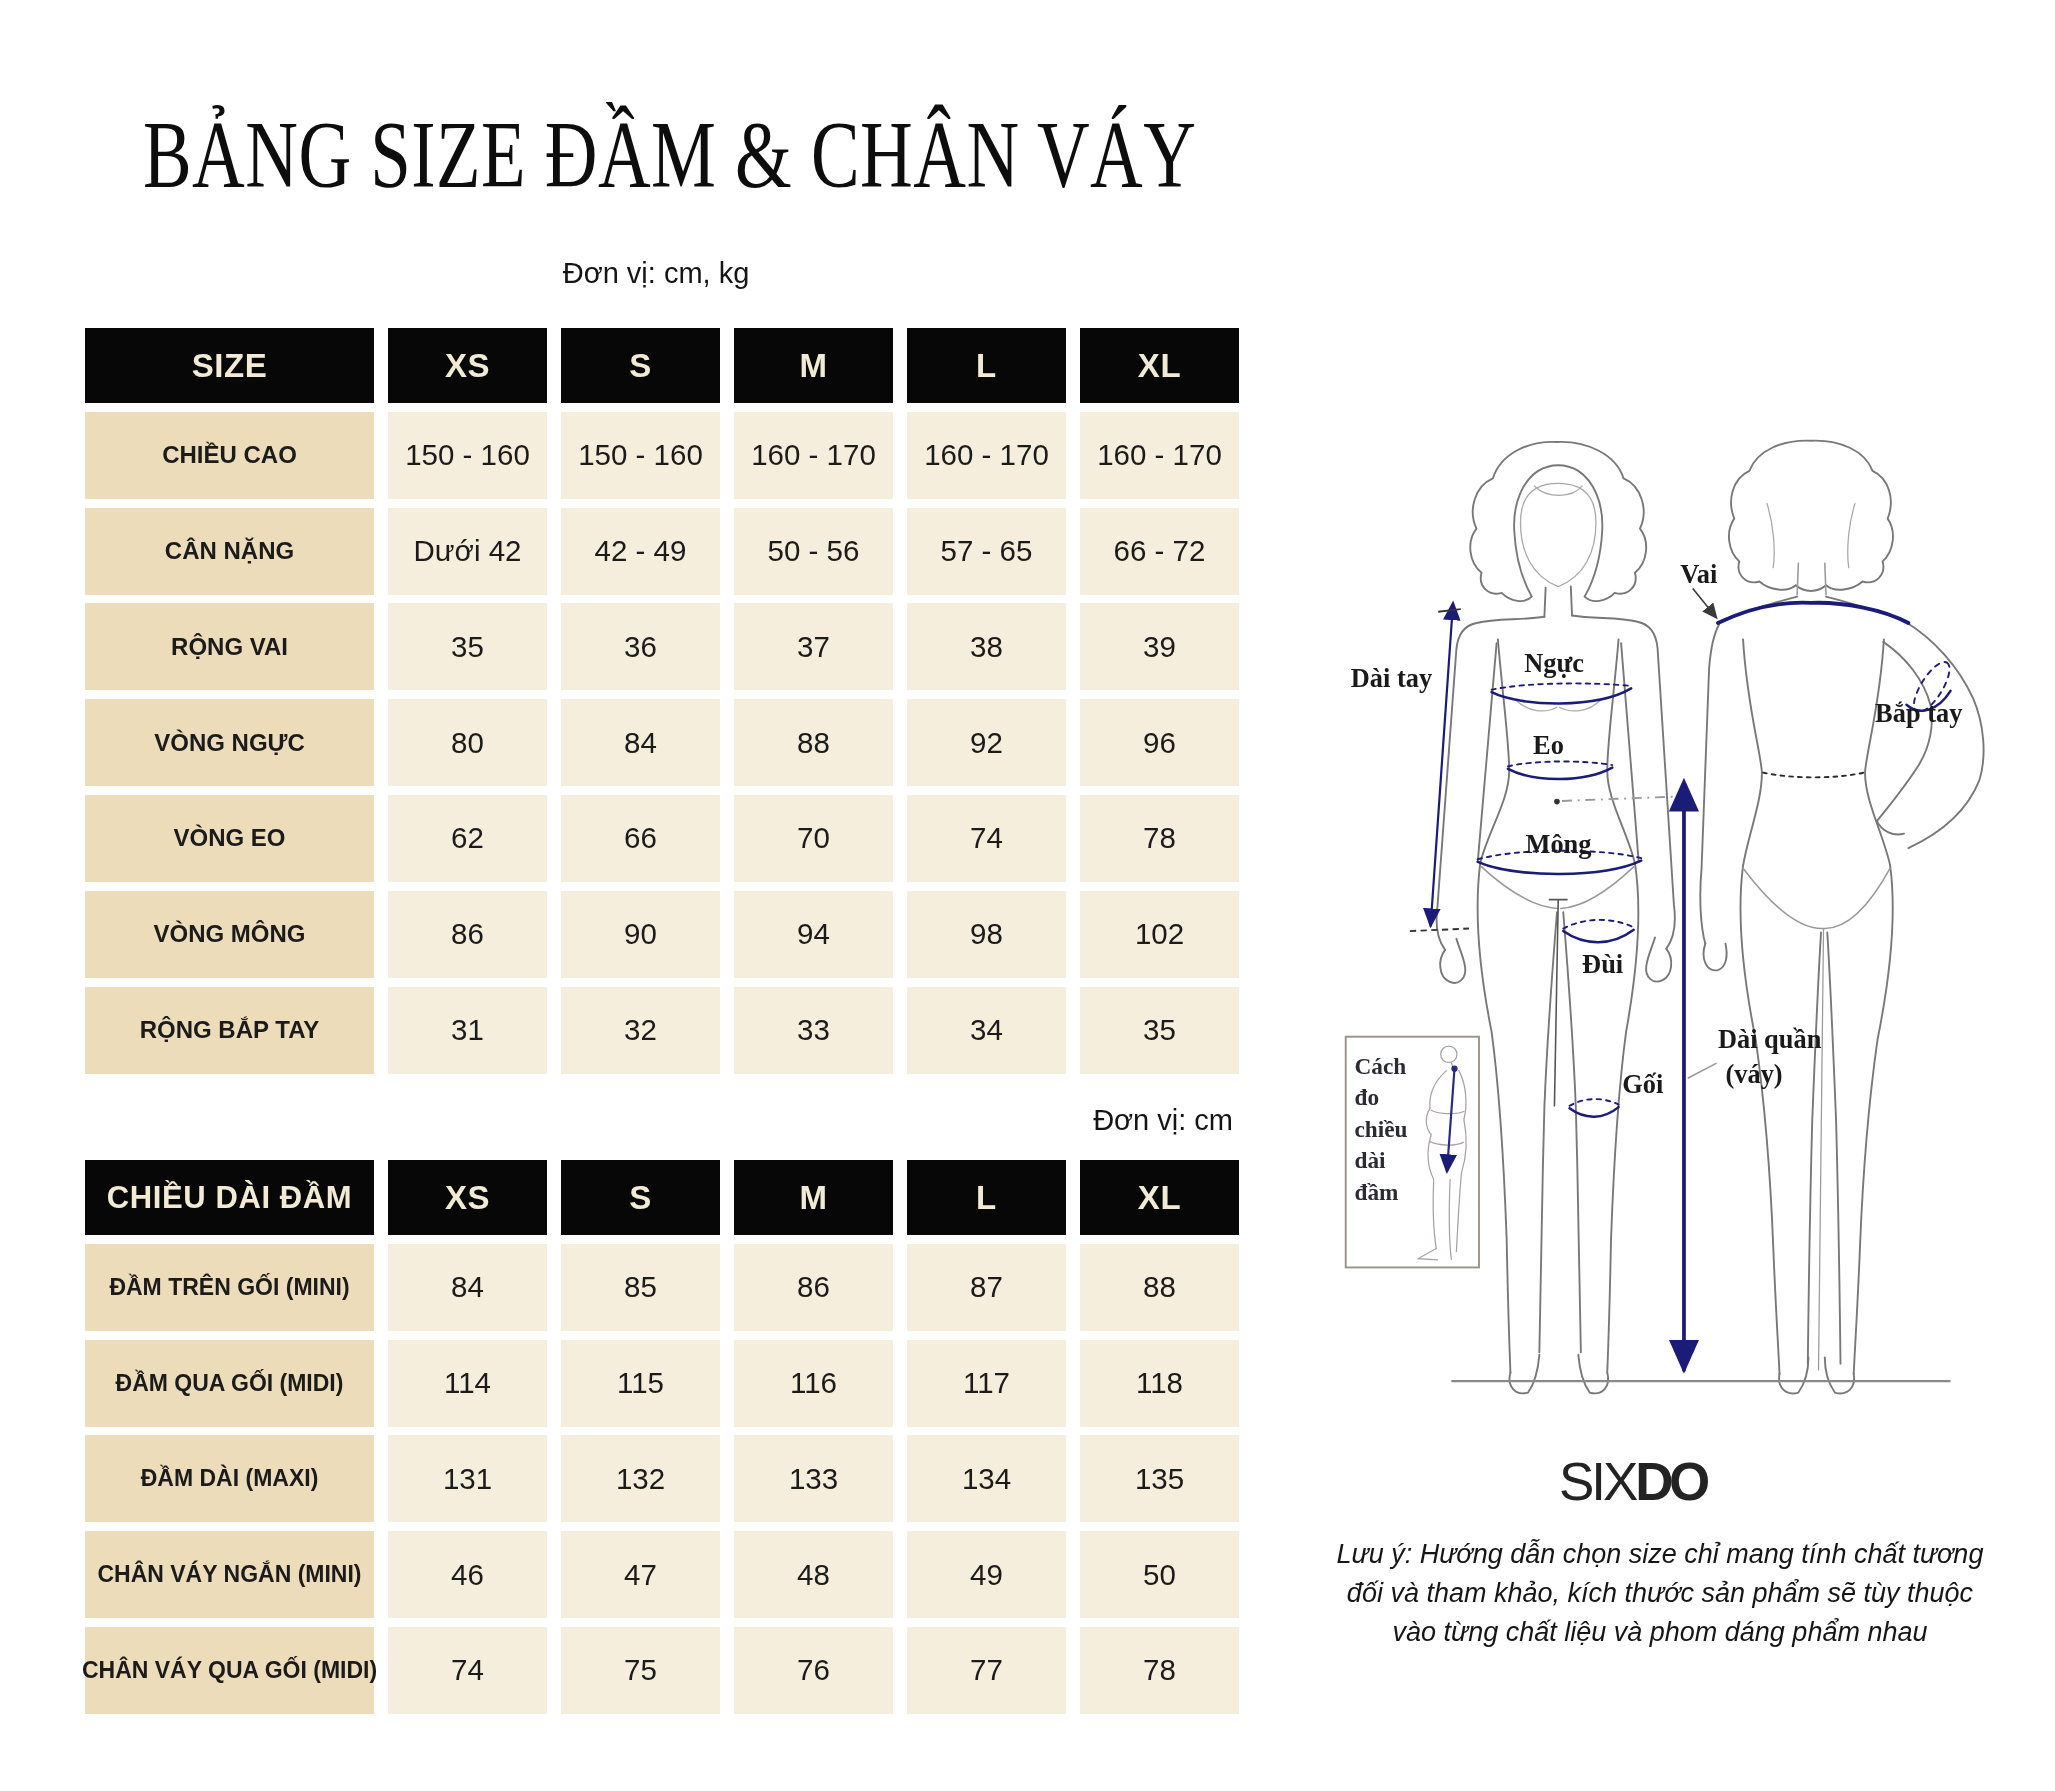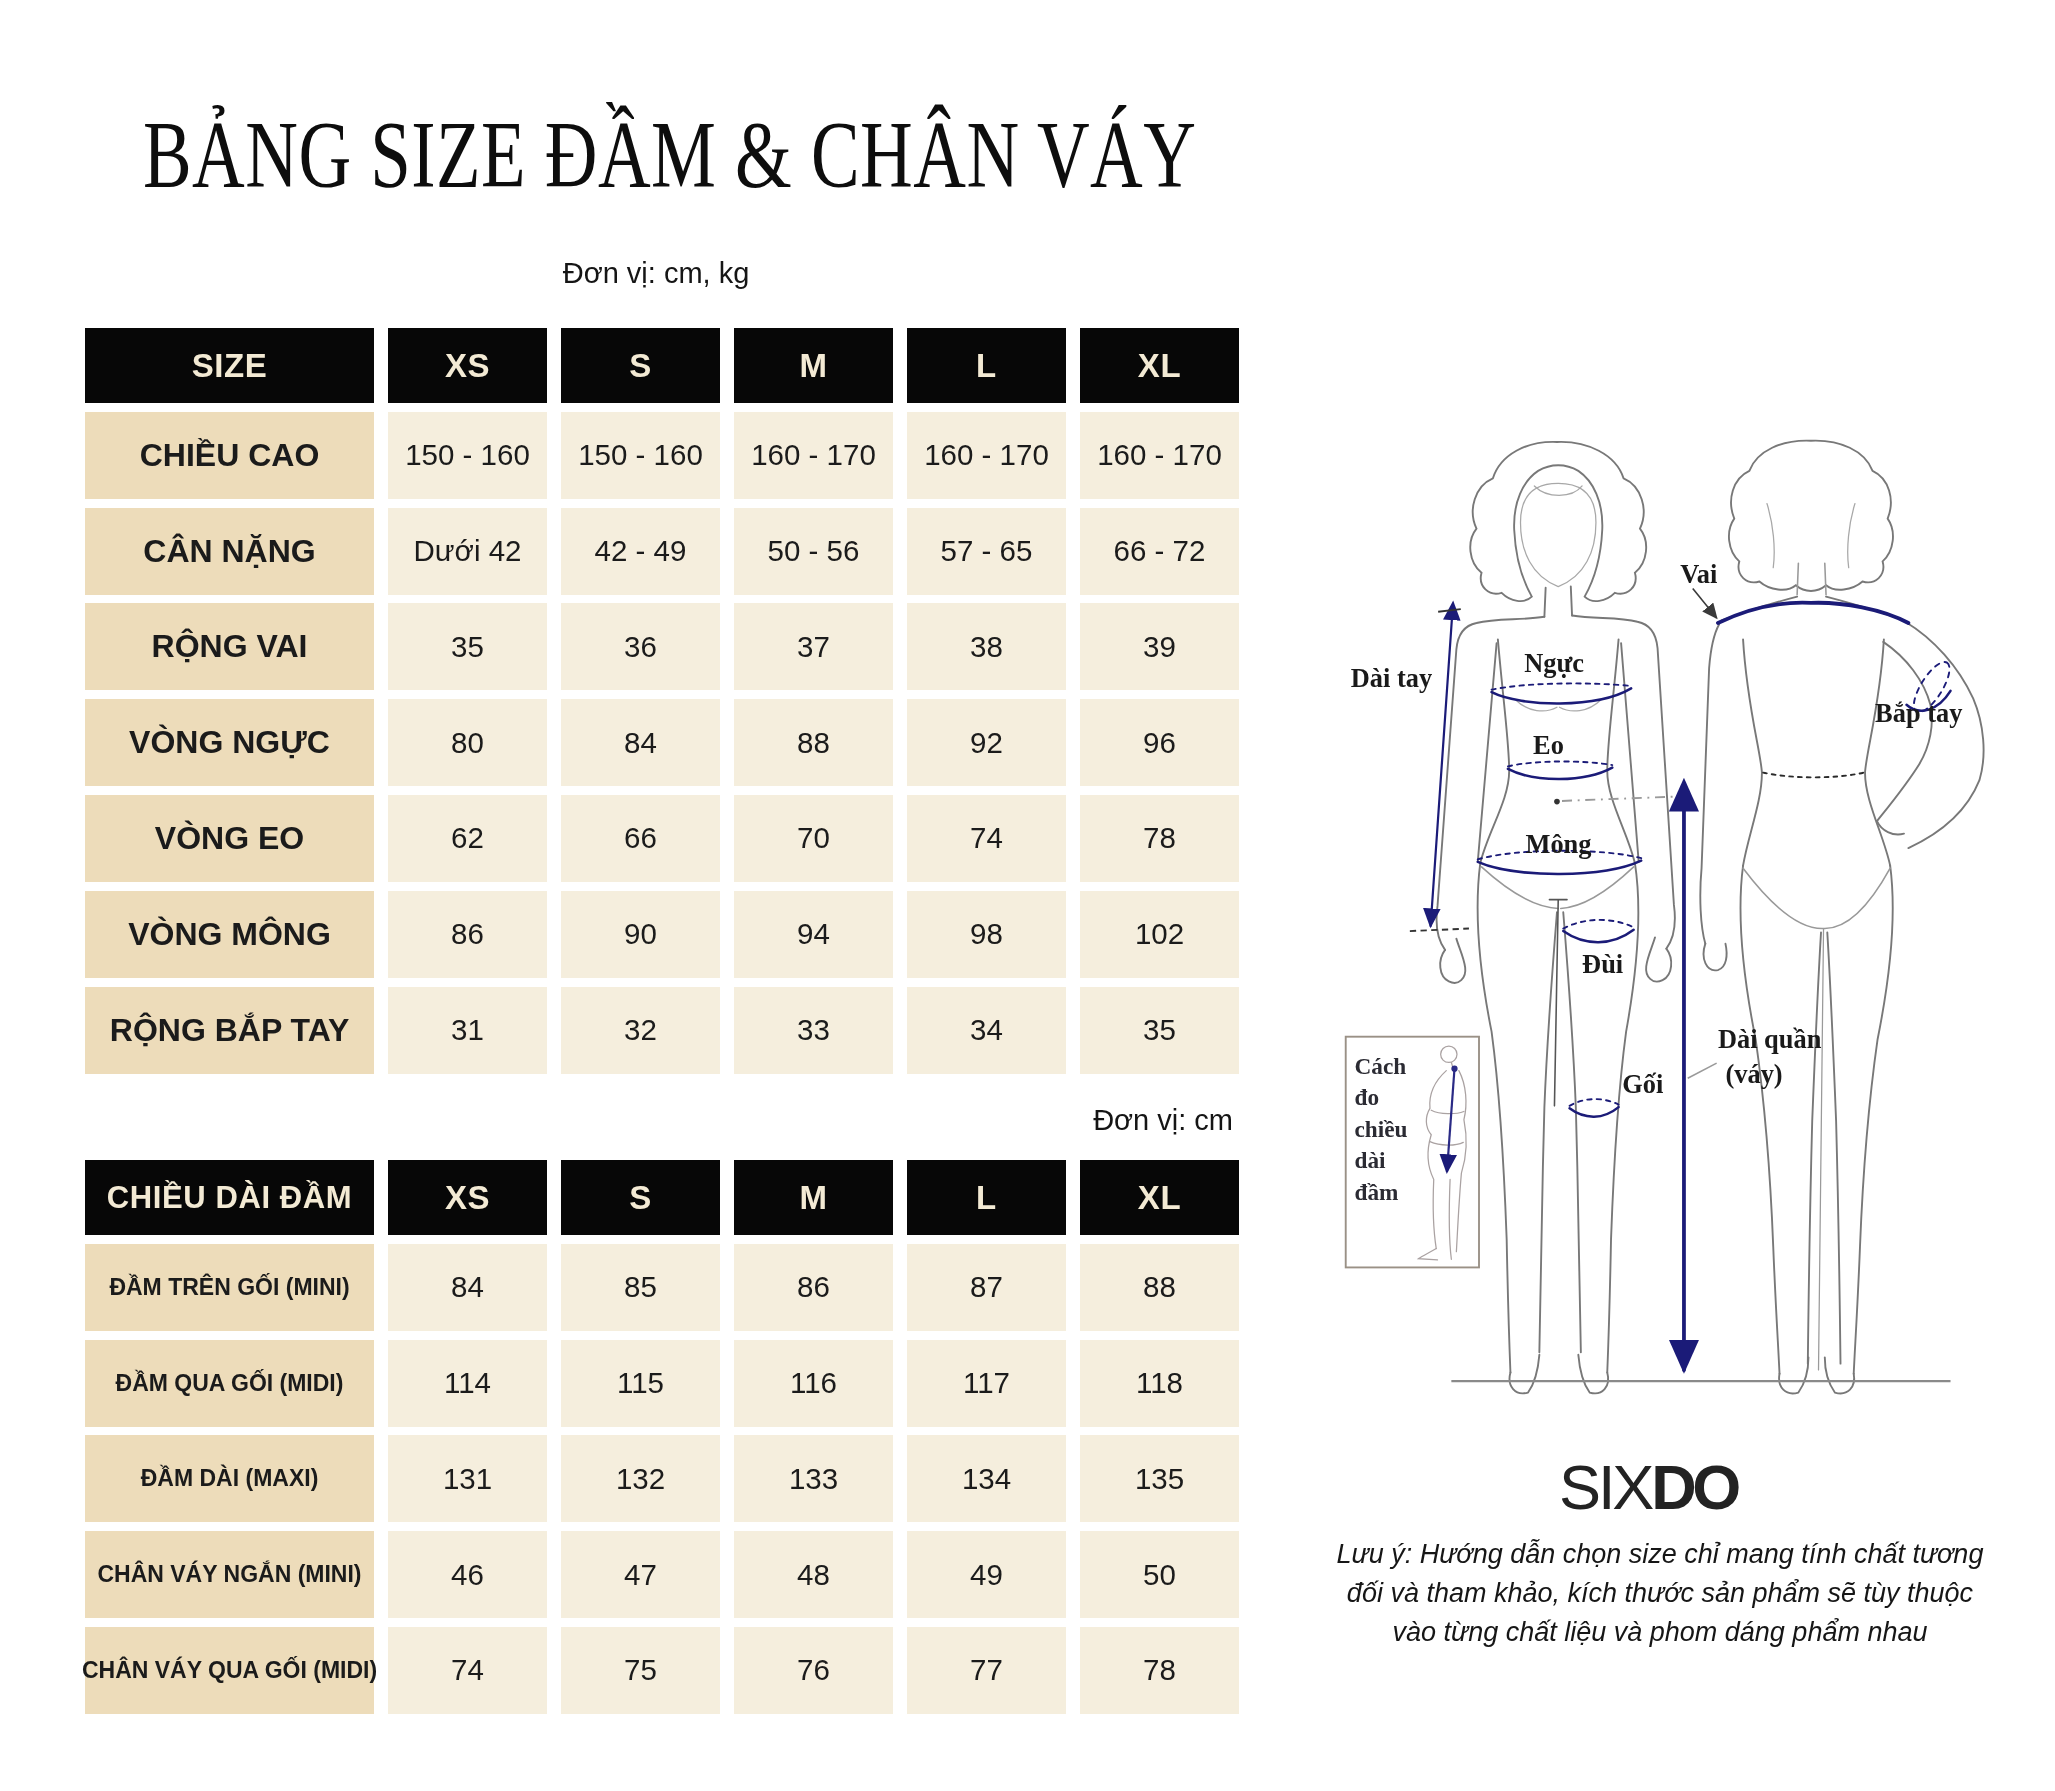--- a/index.html
+++ b/index.html
@@ -11,27 +11,27 @@
   .unit{position:absolute;left:79px;width:1154px;text-align:right;font-size:29px;color:#151515;}
   .unit1{top:257px;text-align:center;}
   .unit2{top:1104px;}
   .sizegrid{position:absolute;left:85px;display:grid;
             grid-template-columns:289px 159px 159px 159px 159px 159px;
             column-gap:14px;row-gap:8.8px;}
   .t1{top:328px;grid-template-rows:75px repeat(7,87px);}
   .t2{top:1160px;grid-template-rows:75px repeat(5,87px);border-radius:9px;}
   .cell{display:flex;align-items:center;justify-content:center;text-align:center;white-space:nowrap;}
   .head{background:#070707;color:#f3ead4;font-weight:600;font-size:33px;letter-spacing:0.6px;}
-  .lab{background:#eddcba;font-weight:700;font-size:32px;}
+  .lab{background:#eddcba;font-weight:700;font-size:24px;}
   .lab2{background:#eddcba;font-weight:700;font-size:23px;}
   .val{background:#f5eedd;font-weight:400;font-size:29.5px;}
   .diagram{position:absolute;left:1308px;top:428px;}
   .dl{font-family:"Liberation Serif",serif;font-size:42px;font-weight:600;fill:#1a1a1a;}
   .inset-t{font-family:"Liberation Serif",serif;font-size:37px;font-weight:700;fill:#2b2b33;}
-  .brand{position:absolute;left:1559px;top:1451px;font-size:63px;letter-spacing:-3.1px;
+  .brand{position:absolute;left:1559px;top:1451px;font-size:53px;letter-spacing:-3.1px;
          color:#232323;white-space:nowrap;}
   .brand .thin{font-weight:400;}
   .brand .bold{font-weight:700;letter-spacing:-4.4px;}
   .note{position:absolute;left:1333px;top:1535px;width:654px;text-align:center;
         font-style:italic;font-size:27px;line-height:39px;color:#161616;}
   .note div{white-space:nowrap;}
 </style>
 </head>
 <body>
 

